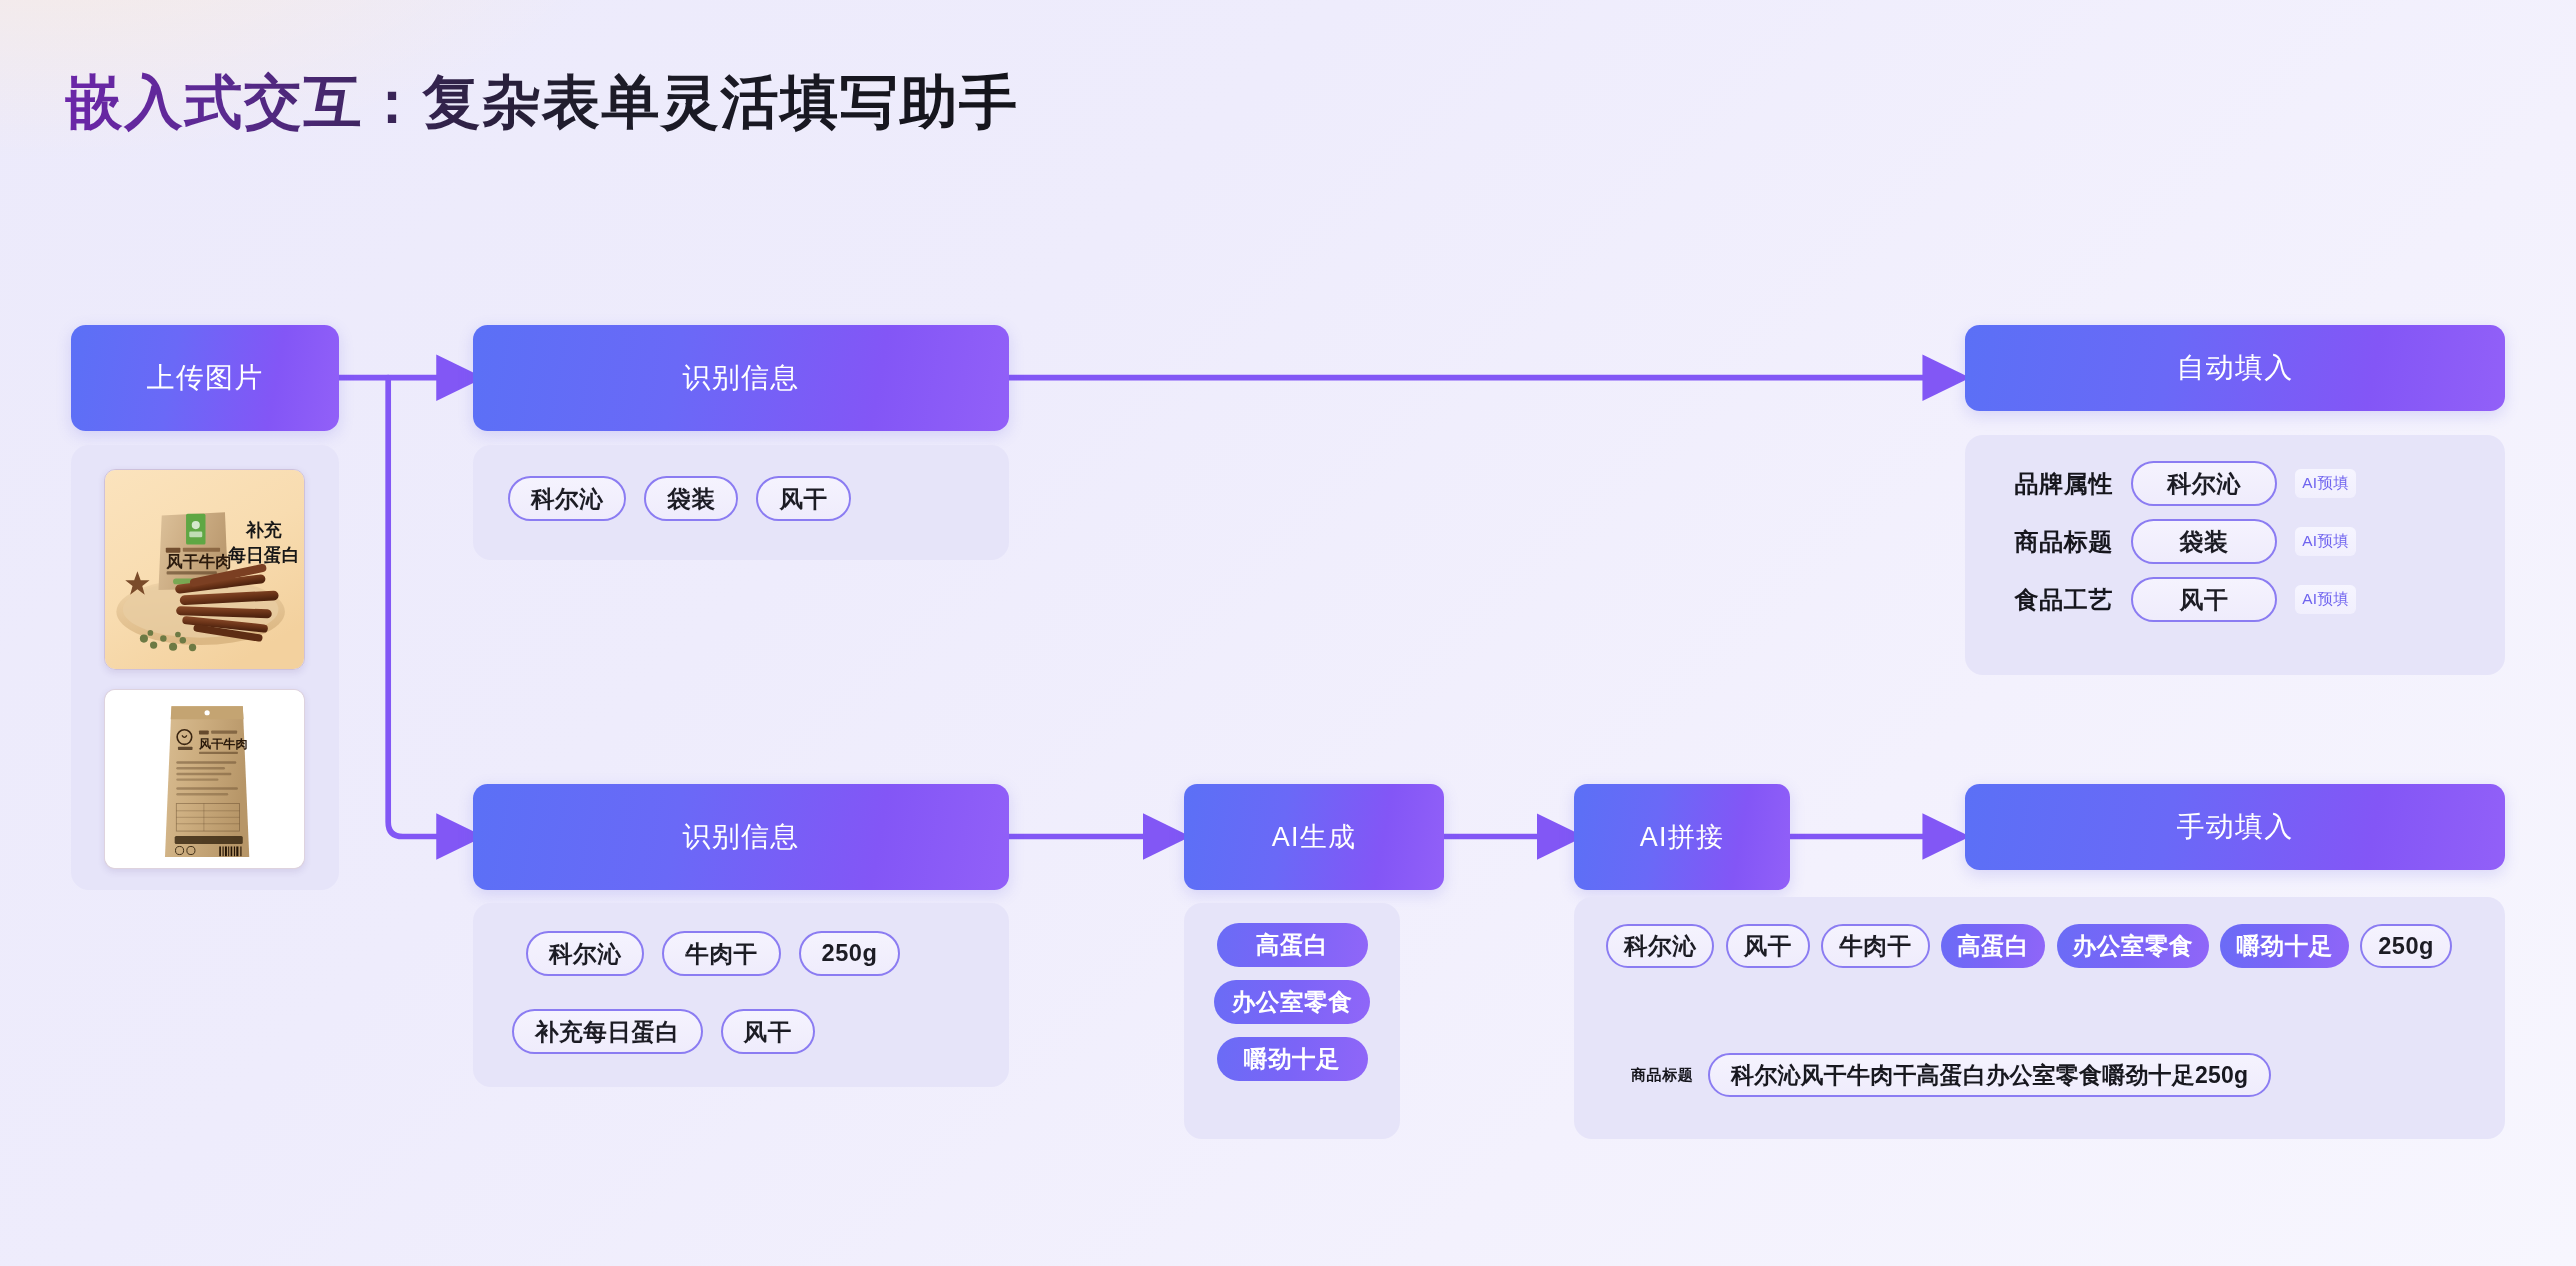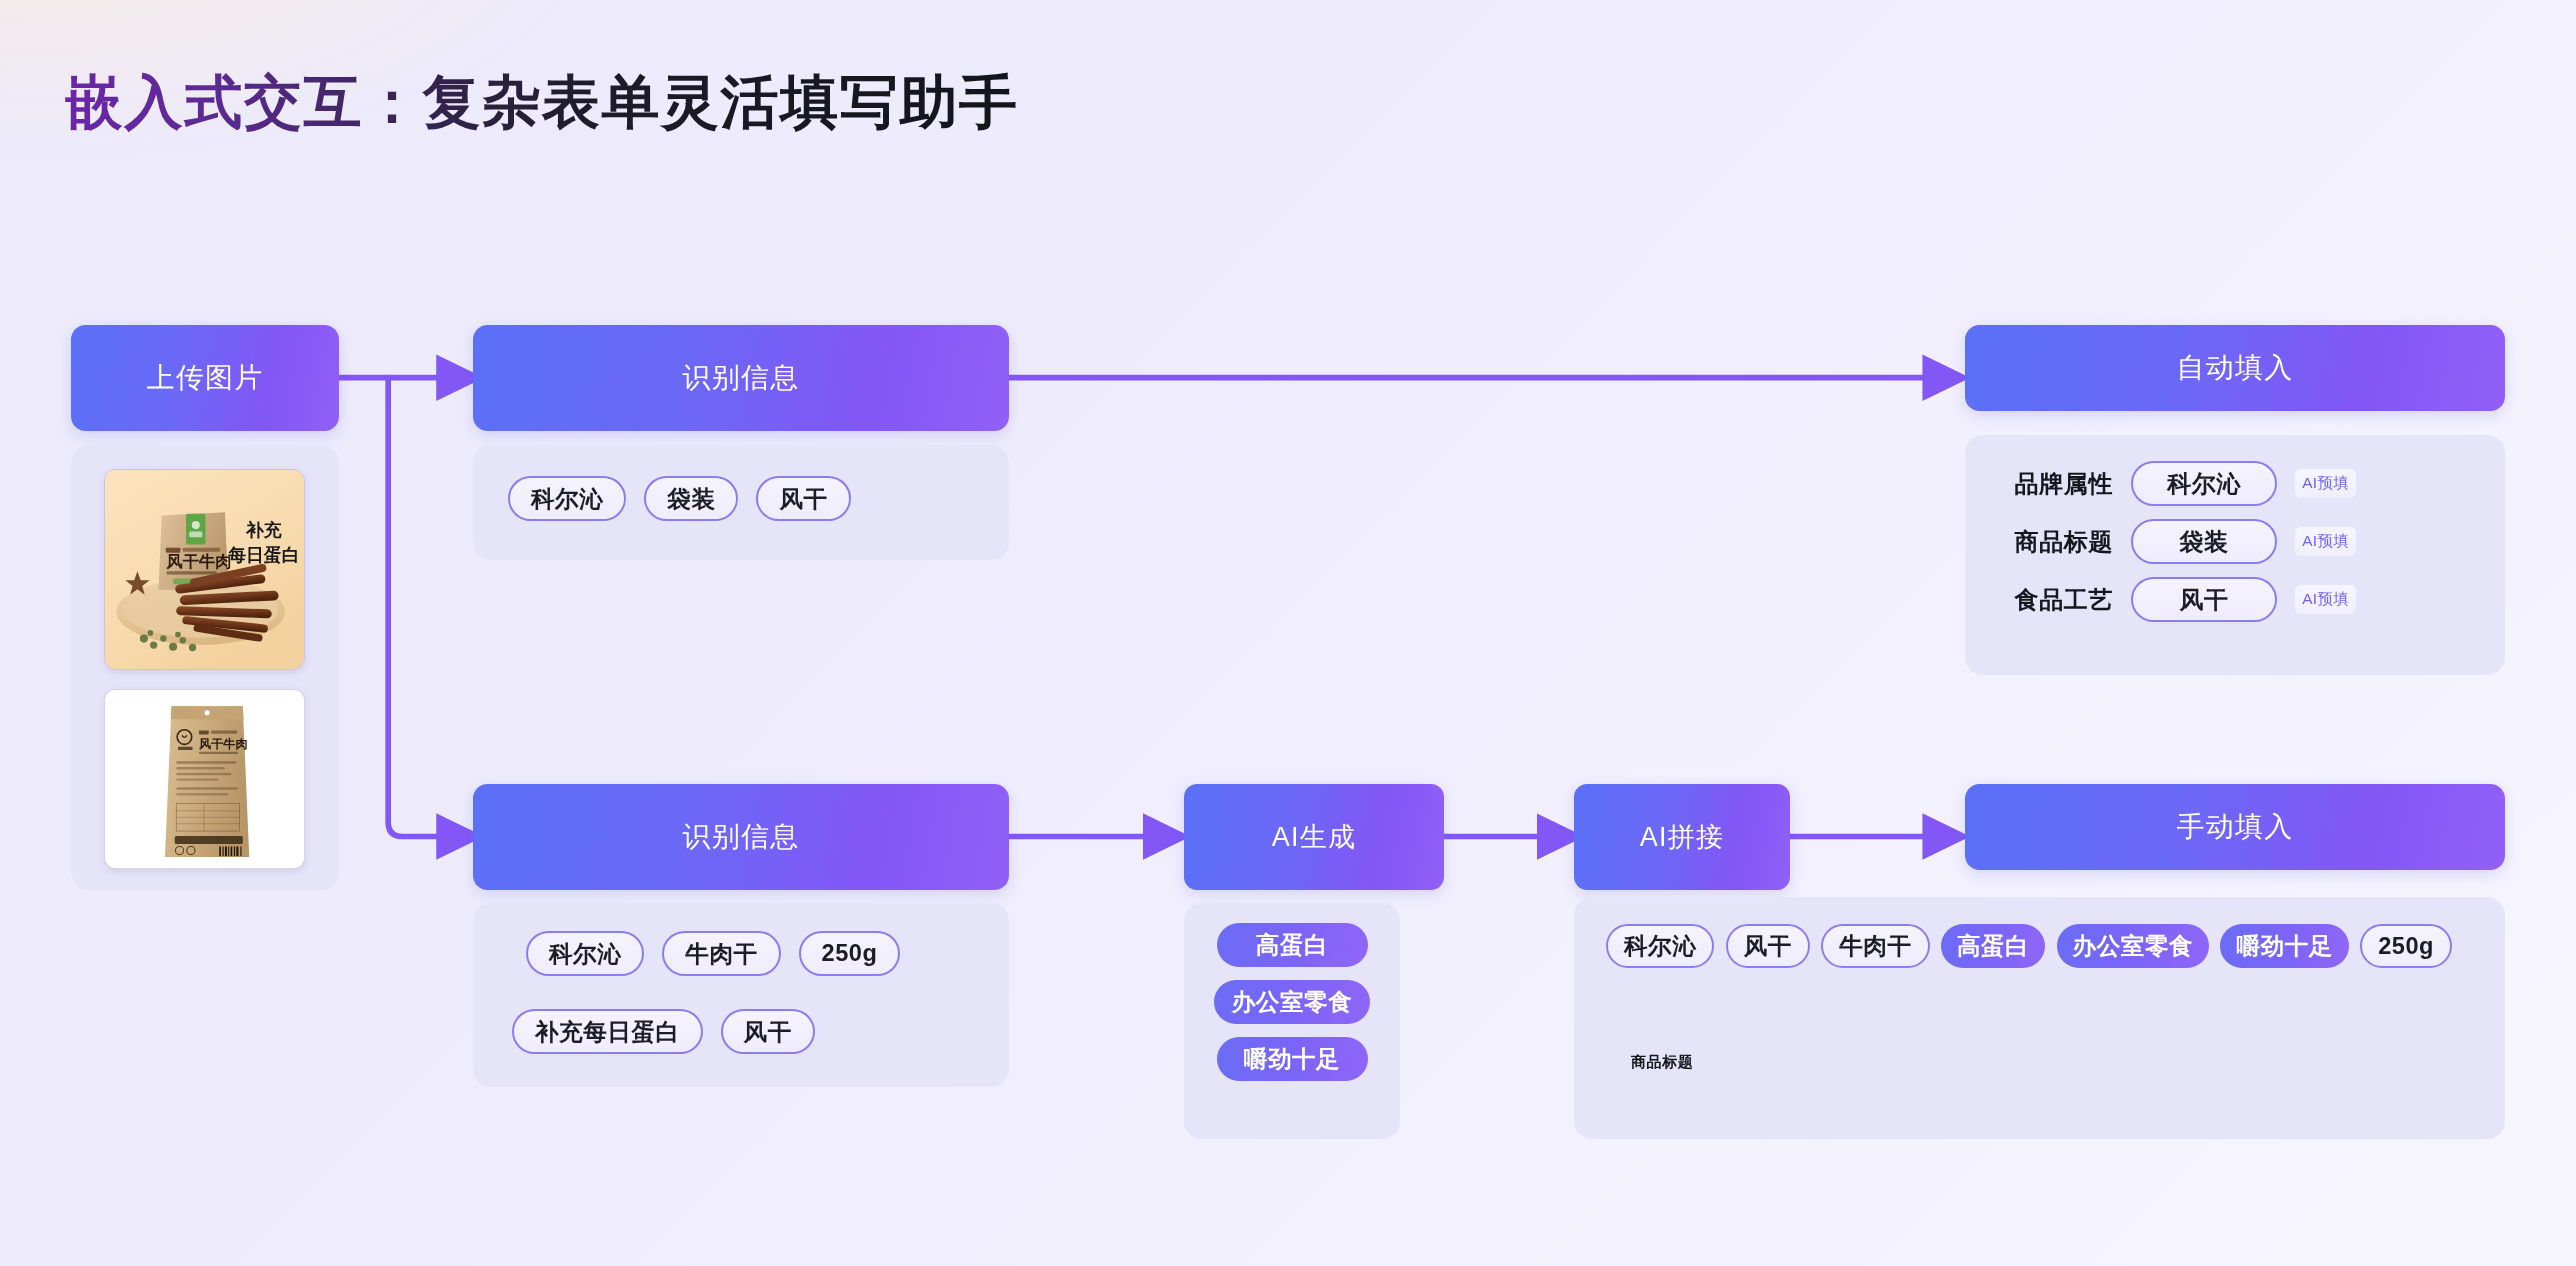--- a/index.html
+++ b/index.html
@@ -412,14 +412,15 @@
   <span class="pill" style="height:44px; padding:0 16px;">风干</span>
   <span class="pill" style="height:44px; padding:0 16px;">牛肉干</span>
   <span class="pill filled" style="height:44px; padding:0 16px;">高蛋白</span>
   <span class="pill filled" style="height:44px; padding:0 16px;">办公室零食</span>
   <span class="pill filled" style="height:44px; padding:0 16px;">嚼劲十足</span>
   <span class="pill" style="height:44px; padding:0 16px;">250g</span>
 </div>
 
 <div class="title-field-row" style="left:1631px; top:1053px;">
   <span class="title-field-label">商品标题</span>
+  <span class="title-field-value">科尔沁风干牛肉干高蛋白办公室零食嚼劲十足250g</span>
 </div>
 
 
 </body></html>

